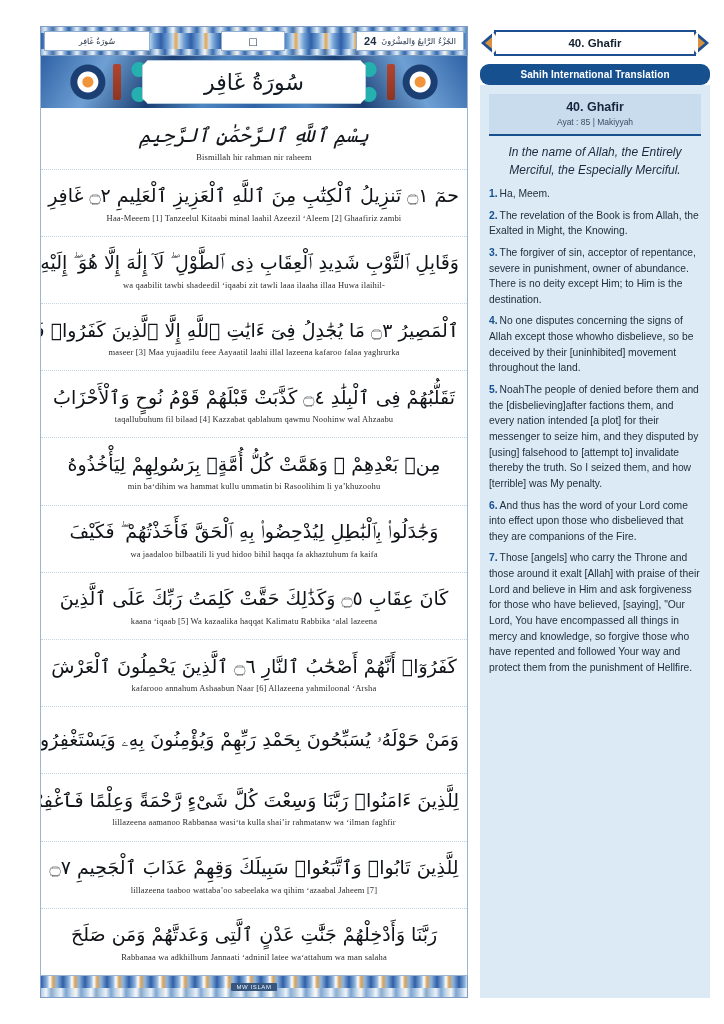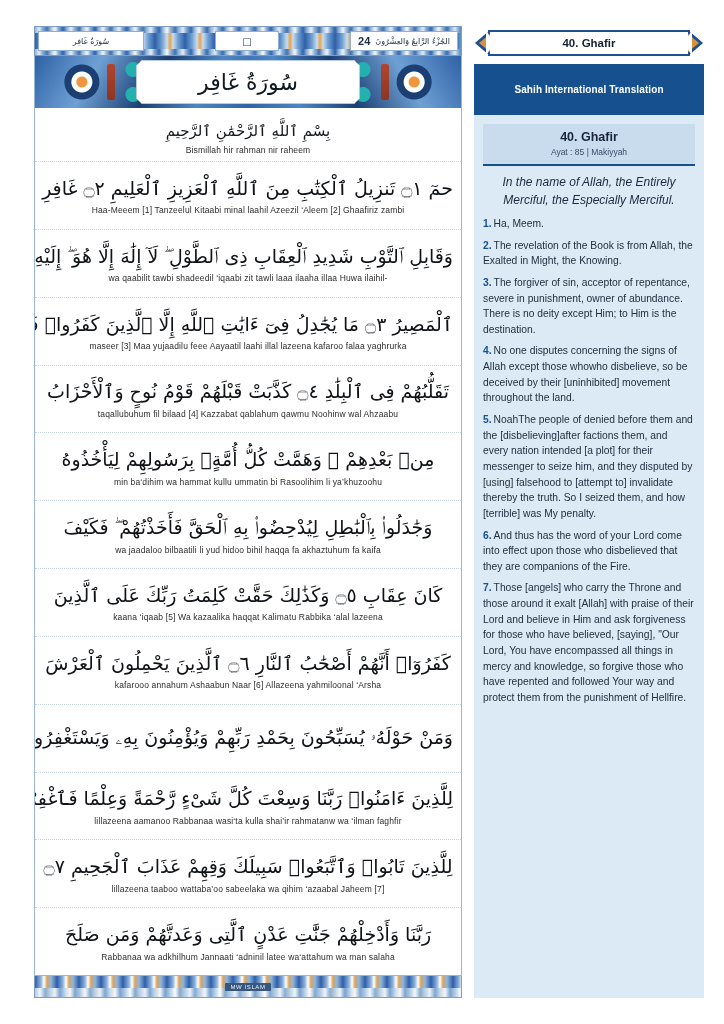--- a/index.html
+++ b/index.html
@@ -13,20 +13,21 @@
     position: relative;
   }
 
   
   .app {
     display: flex;
     width: 724px;
     height: 1024px;
     padding: 26px 8px 26px 34px;
     gap: 12px;
+    justify-content: center;
   }
 
   
   .mushaf {
     width: 428px;
     height: 972px;
     position: relative;
     display: flex;
     flex-direction: column;
     background: #ffffff;
@@ -158,30 +159,31 @@
 
   
   .basmala-row {
     padding: 12px 0 6px;
     text-align: center;
     border-bottom: 1px dotted #c5d3e2;
     flex: 0 0 auto;
   }
   .basmala-ar {
     font-family: "DejaVu Sans", sans-serif;
-    font-size: 15px;
+    font-size: 20px;
     color: #14181d;
     direction: rtl;
     line-height: 1.5;
+    font-style: italic;
   }
   .translit {
     font-size: 8.5px;
     color: #2b2b2b;
     text-align: center;
-    font-family: Liberation Sans, sans-serif;
+    font-family: Liberation Serif, serif;
     letter-spacing: .15px;
     padding: 2px 6px 0;
     line-height: 1.25;
   }
 
   
   .ayah-lines { flex: 1 1 auto; display: flex; flex-direction: column; }
   .ayah-line {
     flex: 1 1 0;
     display: flex;
@@ -278,22 +280,23 @@
   .ribbon-notch.l { left:-4px; border-left: 8px solid #ffffff; }
   .ribbon-notch.r { right:-4px; border-right: 8px solid #ffffff; }
 
   
   .tsource {
     background: #16508f;
     color: #ffffff;
     text-align: center;
     font-size: 10px;
     font-weight: bold;
-    padding: 20px 4px;
+    padding: 5px 4px;
     letter-spacing: .1px;
+    border-radius: 9px;
   }
 
   
   .tbody {
     background: #dceaf5;
     flex: 1 1 auto;
     padding: 9px 9px 6px;
     overflow: hidden;
   }
   .tmeta {

